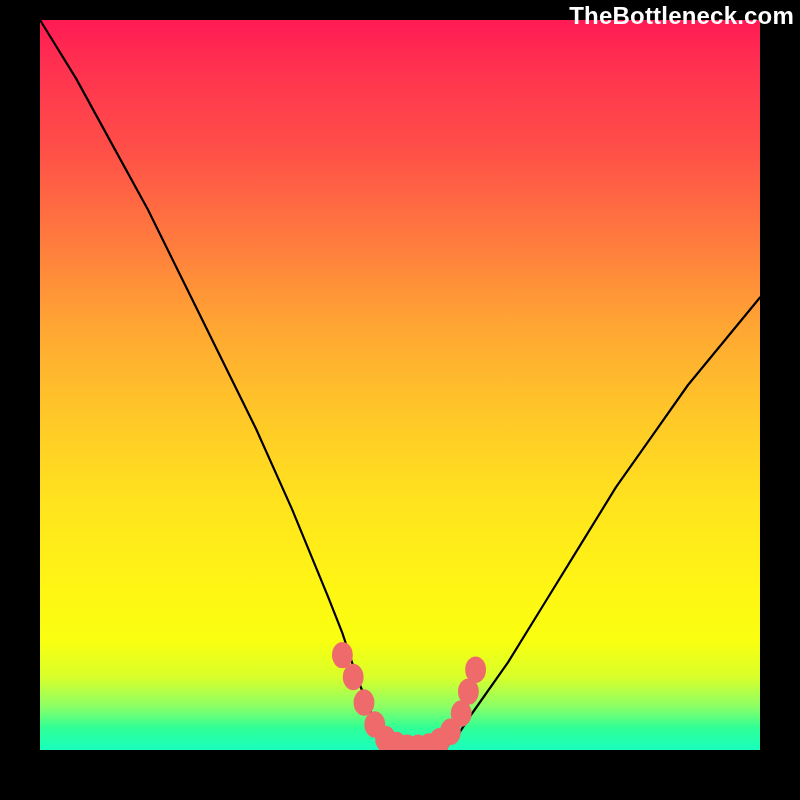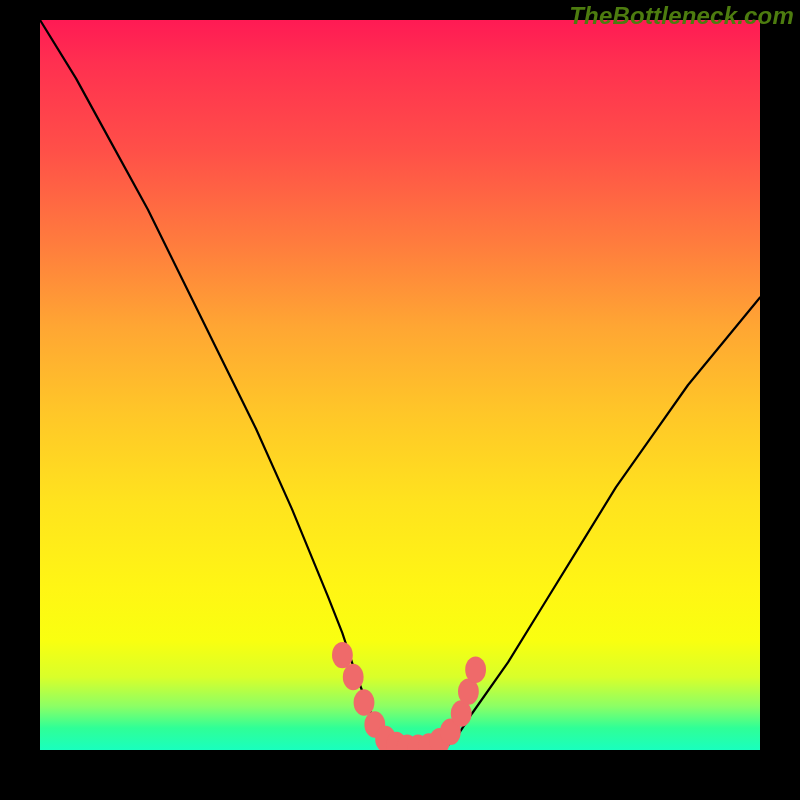--- a/index.html
+++ b/index.html
@@ -40,24 +40,23 @@
       #19ffbe 100%
     );
   }
   .watermark {
     position: absolute;
     top: 2px;
     right: 6px;
     font-family: Arial, Helvetica, sans-serif;
     font-size: 24px;
     font-weight: 600;
-    color: #4d7c0f;
+    color: #ffffff;
     letter-spacing: 0.2px;
     user-select: none;
-    font-style: italic;
   }
   svg.curve {
     position: absolute;
     left: 0;
     top: 0;
     width: 720px;
     height: 730px;
   }
   .line {
     fill: none;

